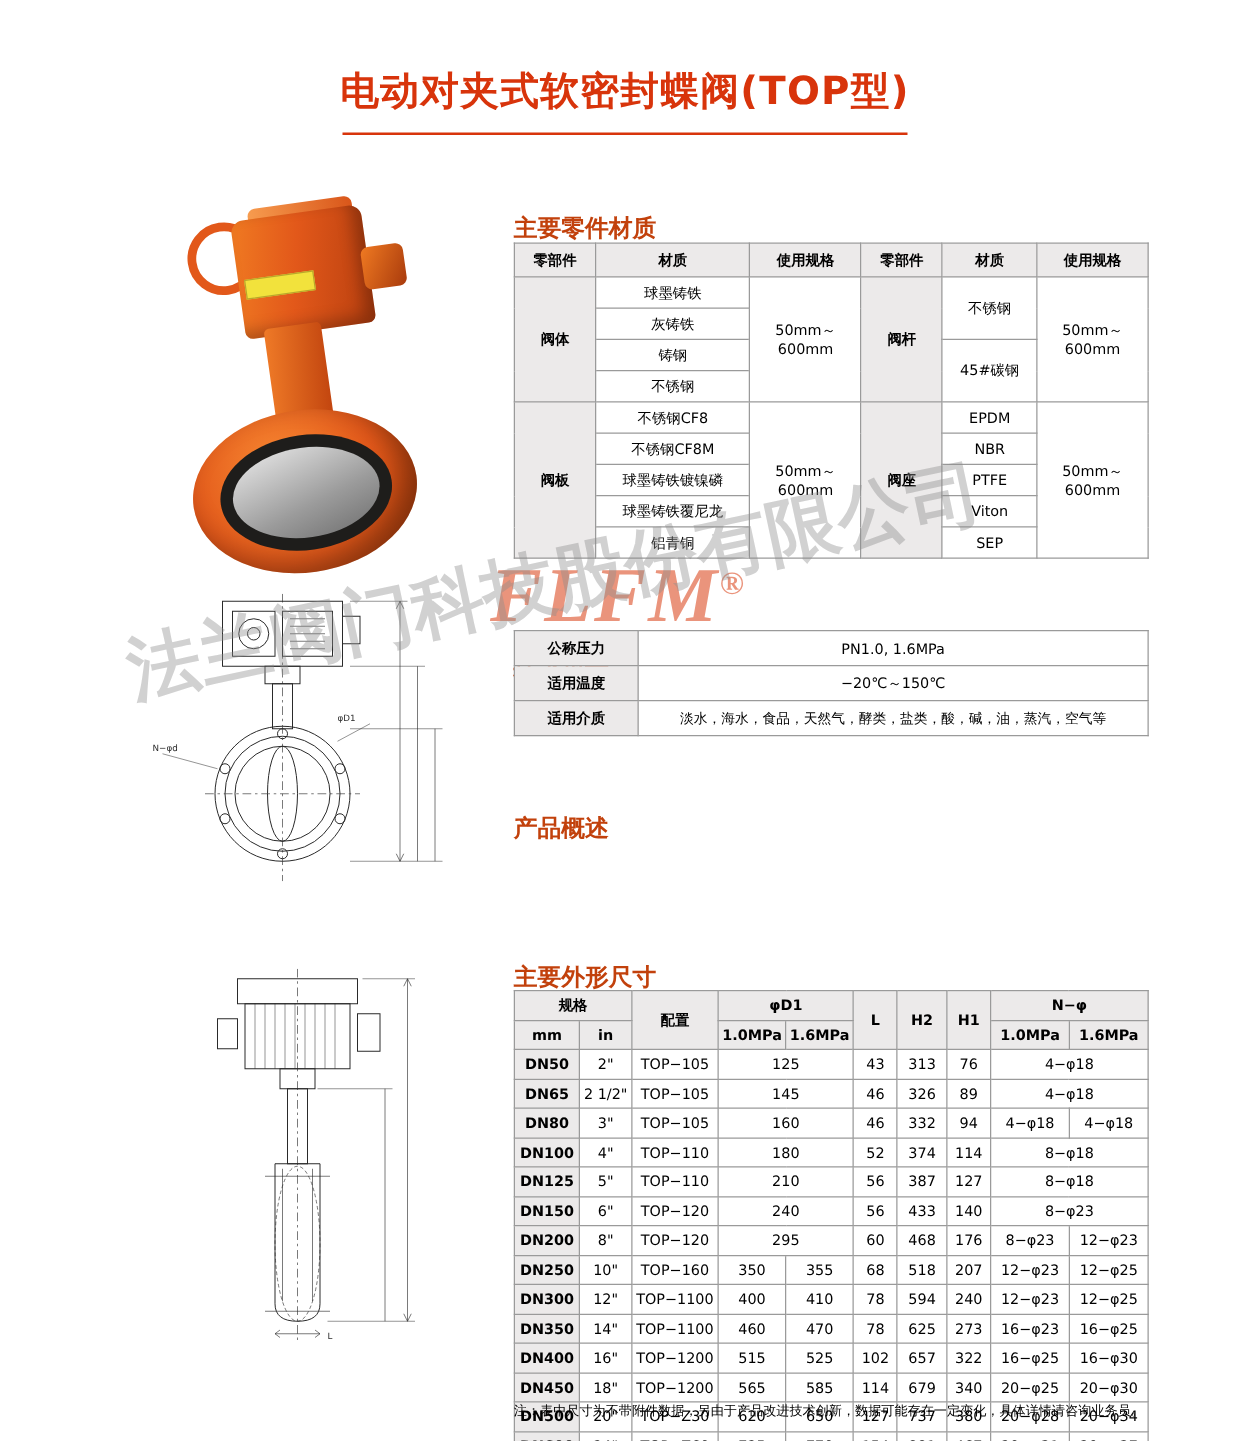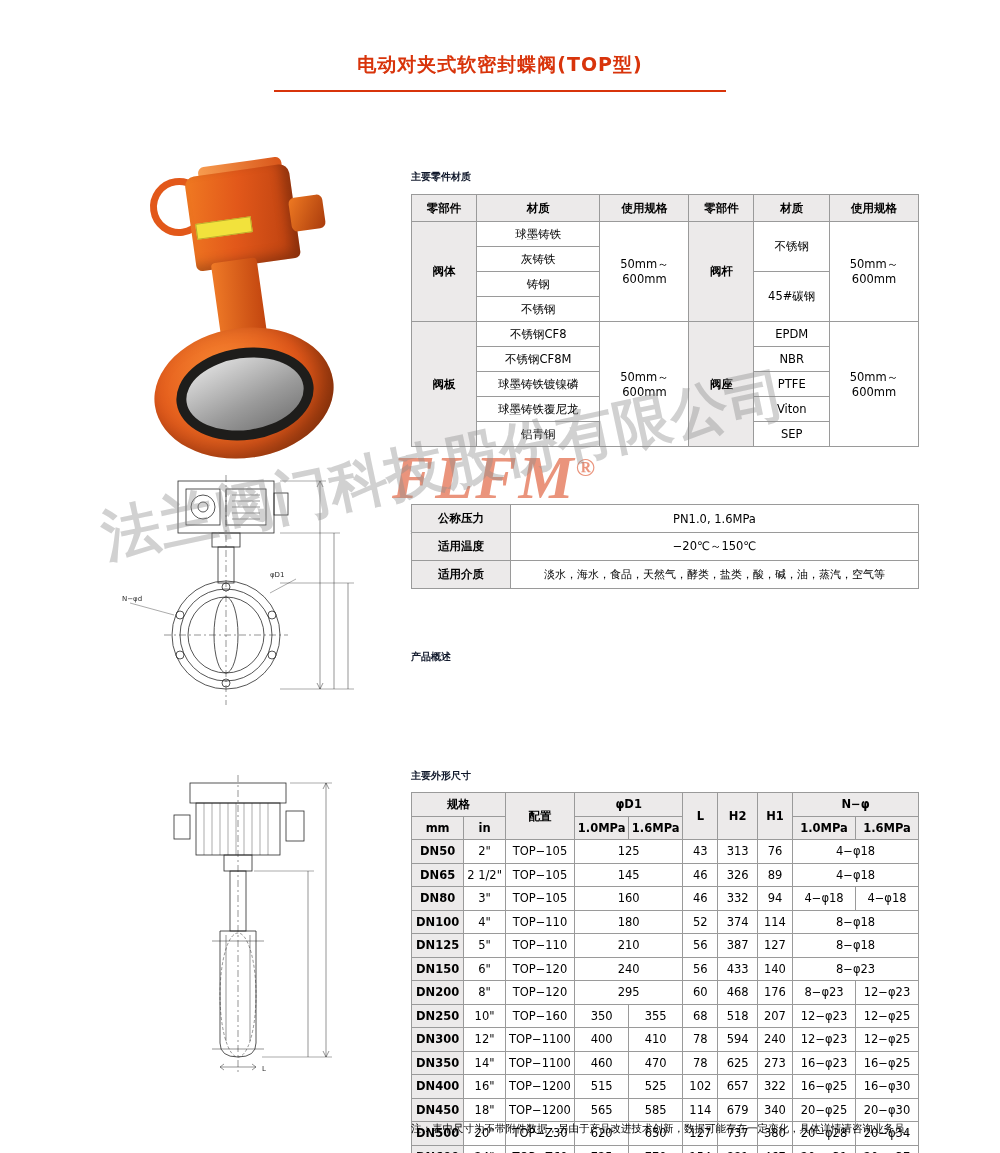--- a/index.html
+++ b/index.html
@@ -23,39 +23,39 @@
   }
 
   
   .title-wrap {
     position: absolute;
     left: 0; top: 52px;
     width: 1000px;
     text-align: center;
   }
   .doc-title {
-    font-size: 19px;
+    font-size: 31px;
     font-weight: bold;
     color: #d8340b;
     letter-spacing: 1px;
     font-family: "DejaVu Sans", sans-serif;
   }
   .title-rule {
     width: 452px;
     height: 2px;
     background: #d8340b;
     margin: 12px auto 0 auto;
   }
 
   
   .sec-head {
     position: absolute;
-    font-size: 10px;
+    font-size: 19px;
     font-weight: bold;
-    color: #0f172a;
+    color: #c2410c;
     font-family: "DejaVu Sans", sans-serif;
   }
 
   
   table {
     border-collapse: collapse;
     font-family: "DejaVu Sans", sans-serif;
   }
   td, th {
     border: 1px solid #9a9a9a;

